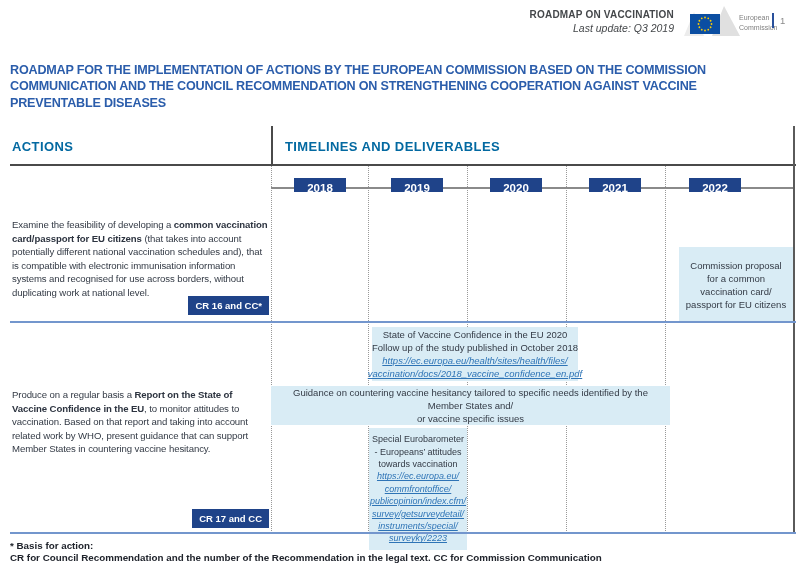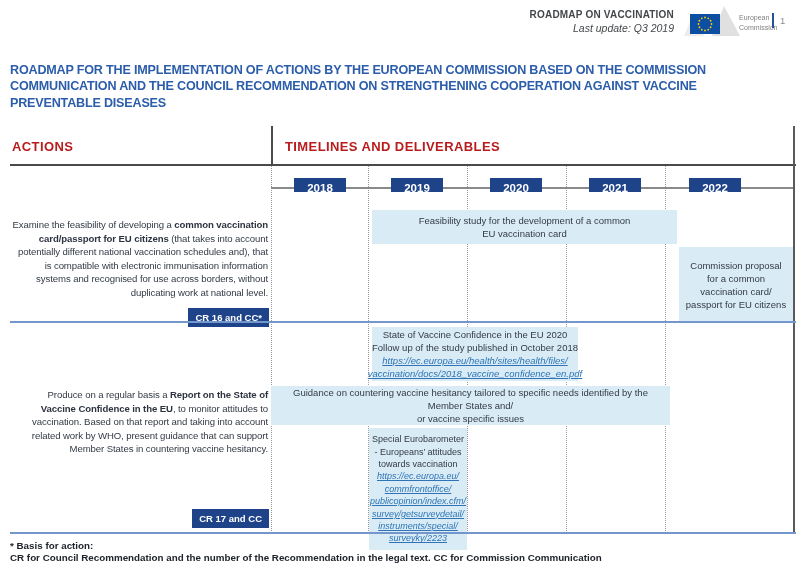--- a/index.html
+++ b/index.html
@@ -21,21 +21,21 @@
   .pg-sep { left:772px; top:13px; width:2px; height:15px; background:#29509b; }
   .pg-num { left:780px; top:15px; font-size:9.5px; color:#8a8a8a; }
 
   
   .doc-title {
     left:10px; top:62px; width:778px; color:#2b5dab;
     font-size:12.6px; font-weight:bold; line-height:1.3; letter-spacing:-0.2px;
   }
 
   
-  .col-head { top:139px; font-size:13px; font-weight:bold; color:#b91c1c; letter-spacing:.4px; }
+  .col-head { top:139px; font-size:13px; font-weight:bold; color:#0369a1; letter-spacing:.4px; }
   .head-actions { left:12px; }
   .head-timelines { left:285px; }
   .v-divider { left:271px; top:126px; width:1.5px; height:38px; background:#4a4a4a; }
   .head-underline { left:10px; top:164px; width:786px; height:2px; background:#4a4a4a; }
   .right-border { left:793px; top:126px; width:1.5px; height:407px; background:#5a5a5a; }
   .vdot { top:166px; height:367px; width:0; border-left:1px dotted #999; }
   .vd-0 { left:271px; } .vd-1 { left:368px; } .vd-2 { left:467px; }
   .vd-3 { left:566px; } .vd-4 { left:665px; }
 
   
@@ -43,30 +43,30 @@
   .year-badge {
     top:178px; width:52px; height:14px; background:#1f4389; color:#fff;
     font-size:11.5px; font-weight:bold; text-align:center; line-height:21px;
   }
   .yb-0 { left:294px; } .yb-1 { left:391px; } .yb-2 { left:490px; }
   .yb-3 { left:589px; } .yb-4 { left:689px; }
 
   
   .action-text {
     left:12px; width:256px; font-size:9.6px; line-height:1.42;
-    color:#333a45; letter-spacing:-0.1px;text-align:right;
+    color:#333a45; letter-spacing:-0.1px;
   }
   .at-1 { top:218px; } .at-2 { top:388px; }
   .action-text b { color:#2d3440; }
 
   .basis-badge {
     right:530px; background:#1f4389; color:#fff; font-size:9.5px;
     font-weight:bold; padding:3px 7px; line-height:13px;
   }
-  .bb-1 { top:308px;margin-left:22px; } .bb-2 { top:509px; }
+  .bb-1 { top:296px;margin-left:22px; } .bb-2 { top:509px; }
 
   
   .dbox {
     background:#d9ecf5; color:#333a45; font-size:9.5px; line-height:13px;
     display:flex; flex-direction:column; align-items:center; justify-content:center;
     text-align:center;
   }
   .dbox .lnk {
     color:#2e74b6; font-style:italic; text-decoration:underline; cursor:pointer;
   }
@@ -138,24 +138,20 @@
   <div class="abs year-badge yb-1">2019</div>
   <div class="abs year-badge yb-2">2020</div>
   <div class="abs year-badge yb-3">2021</div>
   <div class="abs year-badge yb-4">2022</div>
 
   <div class="abs action-text at-1">
     <span>Examine the feasibility of developing a </span><b>common vaccination card/passport for EU citizens</b><span> (that takes into account potentially different national vaccination schedules and), that is compatible with electronic immunisation information systems and recognised for use across borders, without duplicating work at national level.</span>
   </div>
   <div class="abs basis-badge bb-1">CR 16 and CC*</div>
 
-  <div class="abs dbox box-feasibility">
-    <div class="pre">Feasibility study for the development of a common
-EU vaccination card</div>
-  </div>
   <div class="abs dbox box-proposal">
     <div class="pre">Commission proposal
 for a common
 vaccination card/
 passport for EU citizens</div>
   </div>
 
   <div class="abs row-sep rs-1"></div>
 
   <div class="abs action-text at-2">

